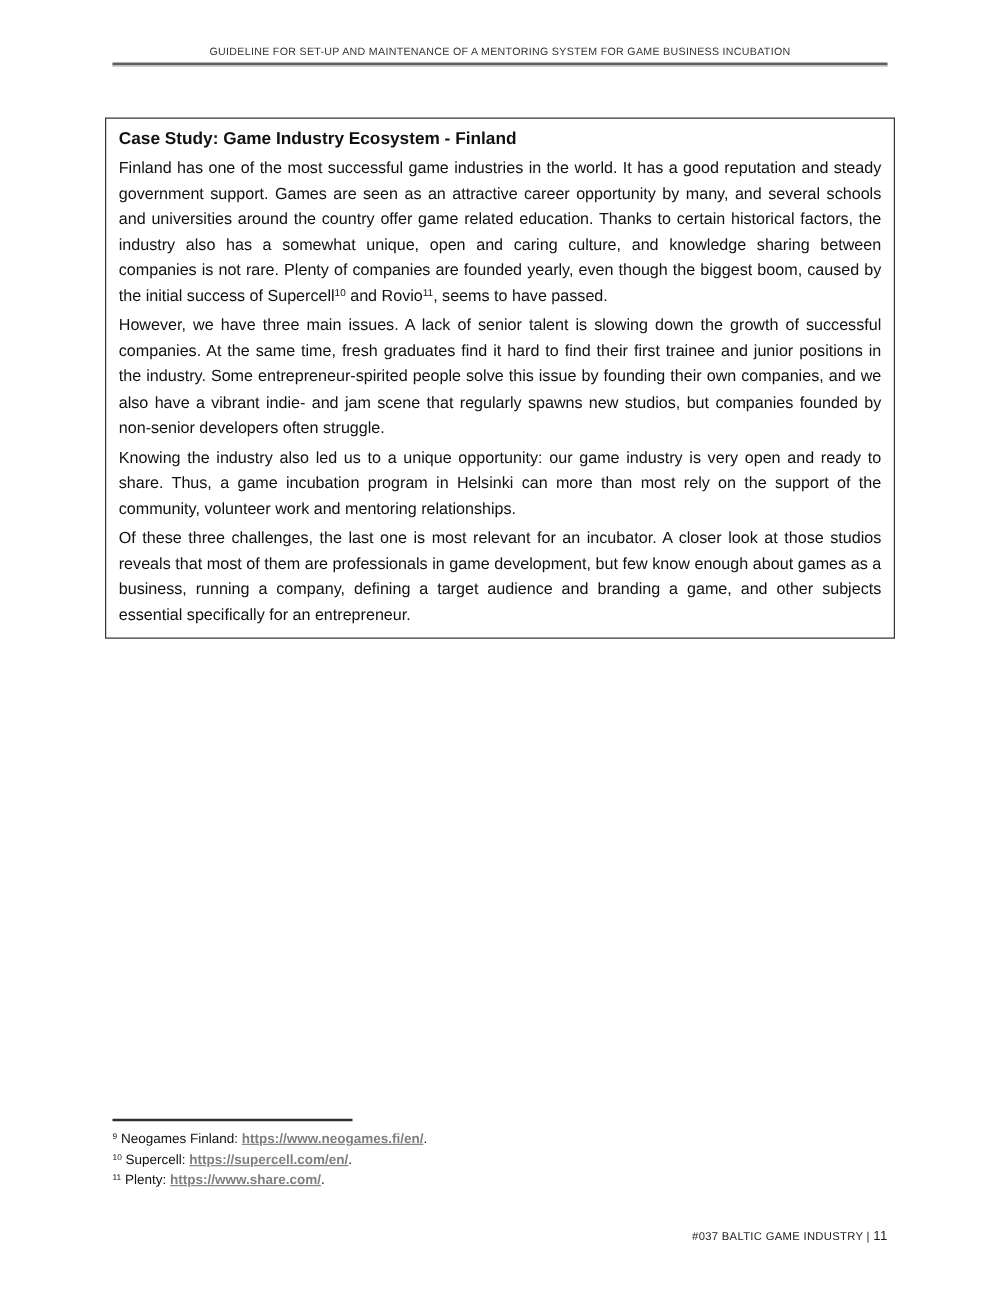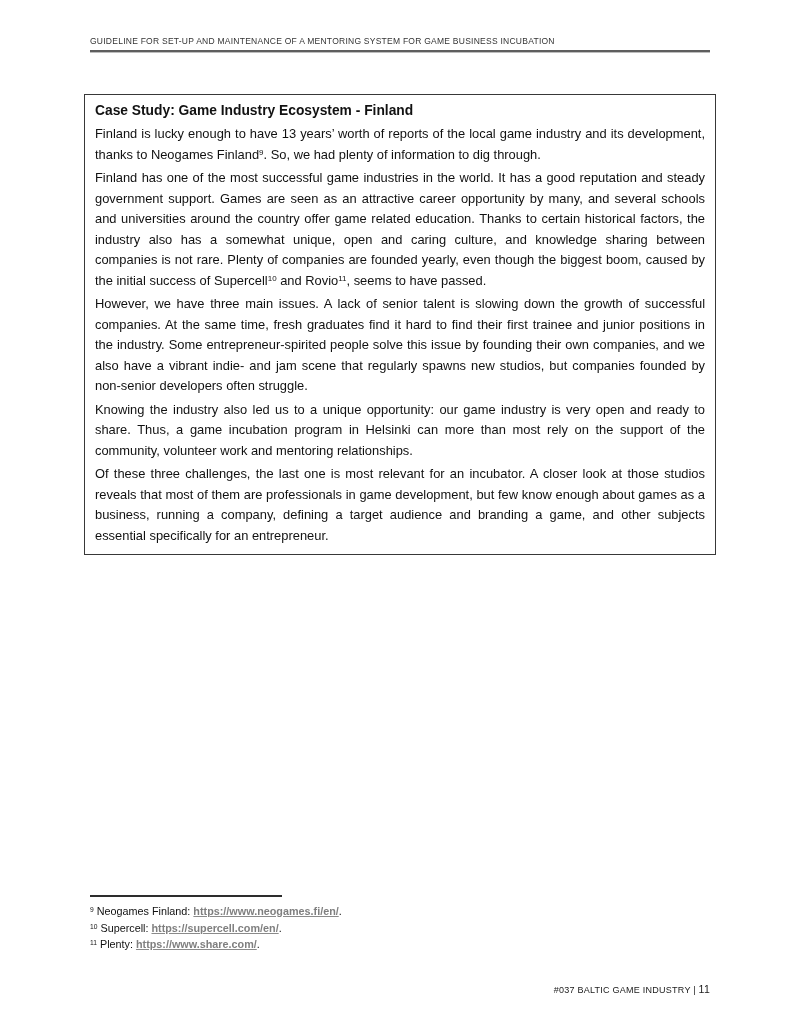--- a/index.html
+++ b/index.html
@@ -12,21 +12,21 @@
     color: #1a1a1a;
     overflow: hidden;
   }
 
   
   .page-header-title {
     position: absolute;
     top: 36px;
     left: 90px;
     right: 90px;
-    text-align: left;
+    text-align: center;
     font-size: 8.5px;
     letter-spacing: 0.25px;
     color: #333333;
     white-space: nowrap;
   }
   .page-header-rule {
     position: absolute;
     top: 50px;
     left: 90px;
     width: 620px;
@@ -112,21 +112,20 @@
 </style>
 </head>
 <body>
 
 <div class="page-header-title">GUIDELINE FOR SET-UP AND MAINTENANCE OF A MENTORING SYSTEM FOR GAME BUSINESS INCUBATION</div>
 <div class="page-header-rule"></div>
 
 <div class="case-box">
   <div class="case-title">Case Study: Game Industry Ecosystem - Finland</div>
 
-  <p class="case-para"><span>Finland is lucky enough to have 13 years’ worth of reports of the local game industry and its development, thanks to Neogames Finland</span><sup class="sup-ref">9</sup><span>. So, we had plenty of information to dig through.</span></p>
 
   <p class="case-para"><span>Finland has one of the most successful game industries in the world. It has a good reputation and steady government support. Games are seen as an attractive career opportunity by many, and several schools and universities around the country offer game related education. Thanks to certain historical factors, the industry also has a somewhat unique, open and caring culture, and knowledge sharing between companies is not rare. Plenty of companies are founded yearly, even though the biggest boom, caused by the initial success of Supercell</span><sup class="sup-ref">10</sup><span> and Rovio</span><sup class="sup-ref">11</sup><span>, seems to have passed.</span></p>
 
   <p class="case-para"><span>However, we have three main issues. A lack of senior talent is slowing down the growth of successful companies. At the same time, fresh graduates find it hard to find their first trainee and junior positions in the industry. Some entrepreneur-spirited people solve this issue by founding their own companies, and we also have a vibrant indie- and jam scene that regularly spawns new studios, but companies founded by non-senior developers often struggle.</span></p>
 
   <p class="case-para"><span>Knowing the industry also led us to a unique opportunity: our game industry is very open and ready to share. Thus, a game incubation program in Helsinki can more than most rely on the support of the community, volunteer work and mentoring relationships.</span></p>
 
   <p class="case-para"><span>Of these three challenges, the last one is most relevant for an incubator. A closer look at those studios reveals that most of them are professionals in game development, but few know enough about games as a business, running a company, defining a target audience and branding a game, and other subjects essential specifically for an entrepreneur.</span></p>
 </div>
 

